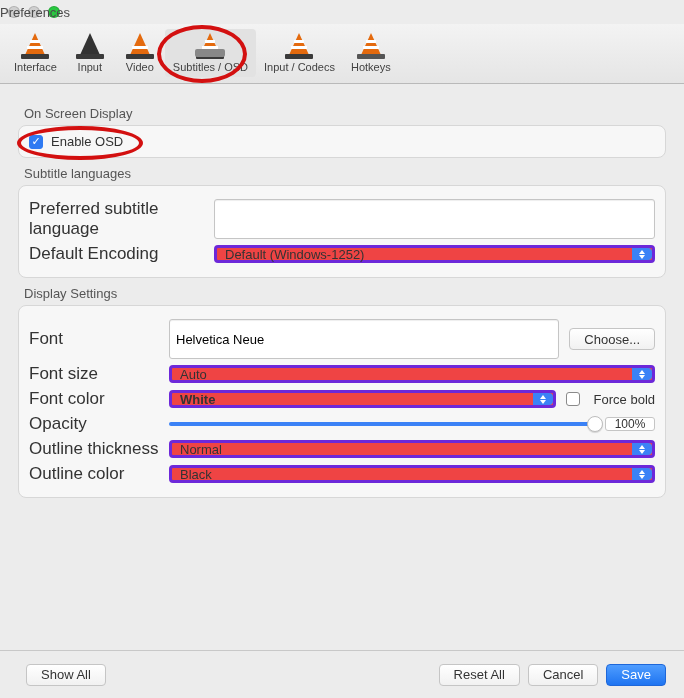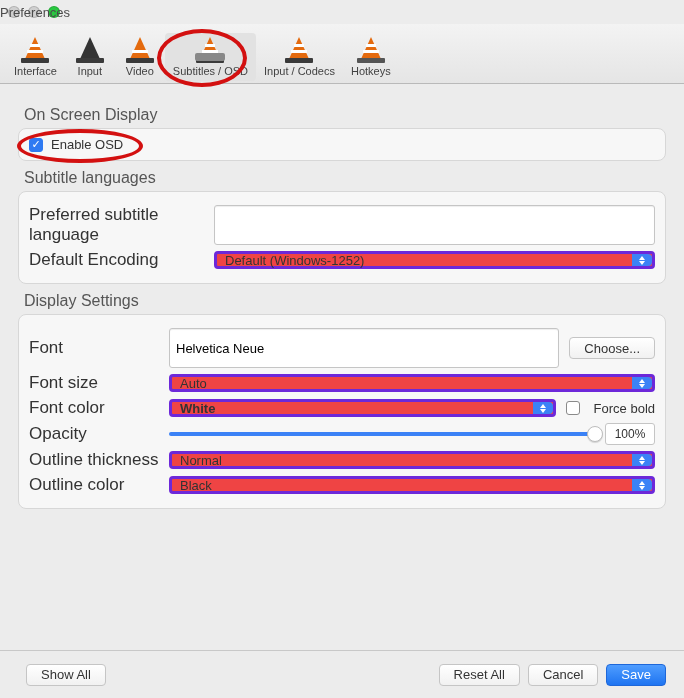--- a/index.html
+++ b/index.html
@@ -6,48 +6,48 @@
 body { background: #ececec; width: 684px; height: 698px; overflow: hidden; font-size: 13px; color: #333; }
 
 .titlebar { height: 24px; display: flex; align-items: center; padding: 0 8px; position: relative; }
 .traffic-lights { display: flex; gap: 8px; }
 .tl { width: 12px; height: 12px; border-radius: 50%; border: 0.5px solid rgba(0,0,0,0.15); }
 .tl.close { background: #cfcfcf; }
 .tl.min   { background: #cfcfcf; }
 .tl.zoom  { background: #28c840; }
 .title-center { position: absolute; left: 0; right: 0; text-align: left; font-size: 13px; color: #4a4a4a; }
 
-.toolbar { height: 60px; display: flex; align-items: flex-end; padding: 0 6px 2px 6px; border-bottom: 1px solid #b9b9b9; background: linear-gradient(#f3f3f3,#e5e5e5); }
+.toolbar { height: 60px; display: flex; align-items: center; padding: 0 6px 2px 6px; border-bottom: 1px solid #b9b9b9; background: linear-gradient(#f3f3f3,#e5e5e5); }
 .toolbar-item { display: flex; flex-direction: column; align-items: center; padding: 2px 8px 4px 8px; border-radius: 4px; font-size: 11px; color: #424242; position: relative; }
 .toolbar-label { margin-top: 2px; white-space: nowrap; }
 
 .circle-mark { position: absolute; border: 4px solid #d31010; border-radius: 50%; pointer-events: none; }
 
 .content { padding: 14px 18px 0 18px; }
-.section-title { font-size: 16px; color: #555; margin: 8px 0 4px 6px; }
+.section-title { font-size: 13px; color: #555; margin: 8px 0 4px 6px; }
 .panel { background: #f7f7f7; border: 1px solid #d7d7d7; border-radius: 8px; padding: 8px 10px; }
 
 .row { display: flex; align-items: center; margin: 5px 0; gap: 10px; }
 .label { width: 130px; font-size: 17px; color: #333; flex-shrink: 0; }
 .label.wide { width: 175px; }
 .checkbox { appearance: none; width: 14px; height: 14px; border: 1px solid #8a8a8a; border-radius: 3px; background: #fff; display: inline-flex; align-items: center; justify-content: center; margin-right: 4px; }
 .checkbox.checked { background: #2f7af2; border-color: #2f7af2; }
 .checkbox.checked::after { content: "✓"; color: #fff; font-size: 11px; line-height: 1; }
 
 .textfield { flex: 1; height: 40px; border: 1px solid #c5c5c5; background: #fff; border-radius: 3px; padding: 0 6px; font-size: 13px; box-shadow: inset 0 1px 1px rgba(0,0,0,0.07); }
 
 .select { flex: 1; height: 18px; border: 3px solid #6d28d9; background: #ef4444; border-radius: 4px; position: relative; padding: 0 28px 0 8px; display: flex; align-items: center; font-size: 13px; }
 .select .caret { position: absolute; right: 0; top: 0; bottom: 0; width: 20px; background: #3b82f6; border-radius: 0 4px 4px 0; display: flex; flex-direction: column; align-items: center; justify-content: center; gap: 1px; }
 .select .caret::before { content:""; border-left:3px solid transparent; border-right:3px solid transparent; border-bottom:4px solid #fff; }
 .select .caret::after { content:""; border-left:3px solid transparent; border-right:3px solid transparent; border-top:4px solid #fff; }
 
 .slider-wrap { flex: 1; display: flex; align-items: center; gap: 10px; }
 .slider { flex: 1; height: 4px; background: #3b82f6; border-radius: 2px; position: relative; }
 .slider .thumb { position: absolute; right: 0; top: 50%; width: 16px; height: 16px; background: #fff; border: 1px solid #bdbdbd; border-radius: 50%; transform: translate(50%, -50%); box-shadow: 0 1px 1px rgba(0,0,0,0.15); }
-.pct-box { width: 50px; height: 22px; border: 1px solid #c5c5c5; background: #fff; border-radius: 3px; display: flex; align-items: center; justify-content: center; font-size: 12px; text-align: center; }
+.pct-box { width: 50px; height: 14px; border: 1px solid #c5c5c5; background: #fff; border-radius: 3px; display: flex; align-items: center; justify-content: center; font-size: 12px; text-align: center; }
 
 .btn { height: 22px; padding: 0 14px; border: 1px solid #c5c5c5; background: linear-gradient(#ffffff,#f1f1f1); border-radius: 4px; font-size: 13px; color: #333; display: inline-flex; align-items: center; }
 .btn.primary { background: linear-gradient(#4f9dff,#1e74f1); border-color: #1e67d9; color: #fff; }
 
 .footer { position: absolute; left: 0; right: 0; bottom: 0; height: 48px; border-top: 1px solid #c8c8c8; background: #ececec; display: flex; align-items: center; padding: 0 18px; }
 .footer .spacer { flex: 1; }
 .footer .btn { margin-left: 8px; }
 
 
 .icon-cone { width: 34px; height: 28px; position: relative; }

